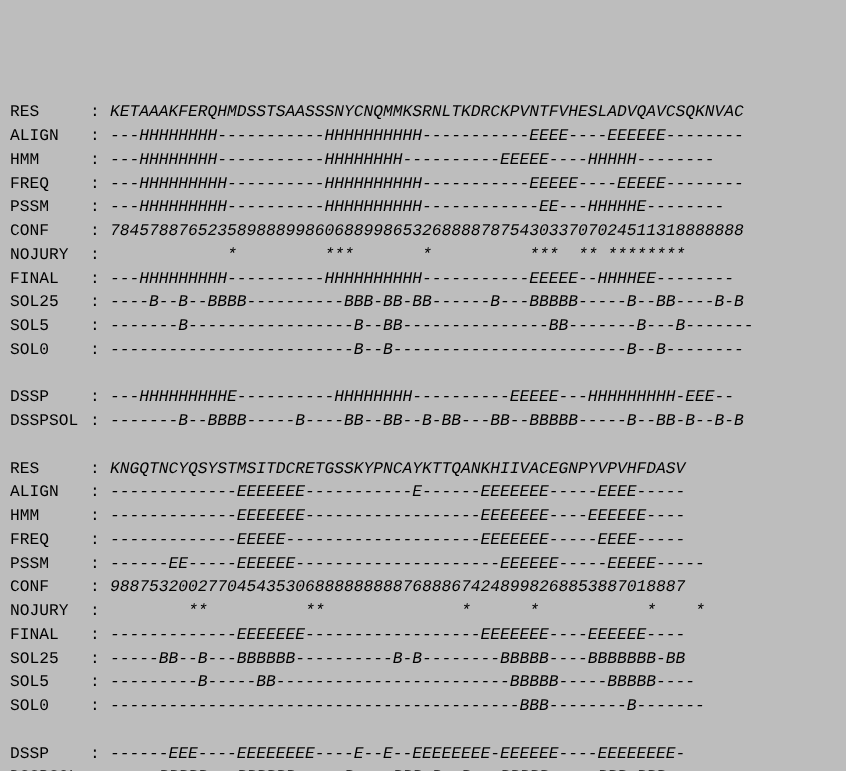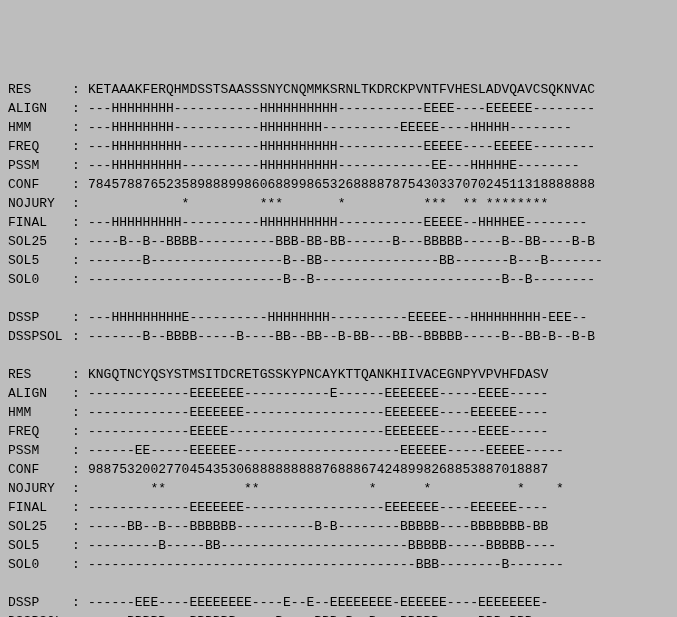--- a/index.html
+++ b/index.html
@@ -9,21 +9,21 @@
       background: #bdbdbd;
       color: #000;
       padding: 4px 8px;
       white-space: pre;
       letter-spacing: 0;
       line-height: 19px;
     }
     .row { display: flex; }
     .label { width: 64px; display: inline-block; }
     .sep { width: 16px; display: inline-block; }
-    .seq { display: inline-block; }
+    .seq { display: inline-block; font-style: italic; }
   </style>
 </head>
 <body>
 
 
 
 <div id="content"><div class="row"><span class="label">RES</span><span class="sep">: </span><span class="seq">KETAAAKFERQHMDSSTSAASSSNYCNQMMKSRNLTKDRCKPVNTFVHESLADVQAVCSQKNVAC</span></div><div class="row"><span class="label">ALIGN</span><span class="sep">: </span><span class="seq">---HHHHHHHH-----------HHHHHHHHHH-----------EEEE----EEEEEE--------</span></div><div class="row"><span class="label">HMM</span><span class="sep">: </span><span class="seq">---HHHHHHHH-----------HHHHHHHH----------EEEEE----HHHHH--------</span></div><div class="row"><span class="label">FREQ</span><span class="sep">: </span><span class="seq">---HHHHHHHHH----------HHHHHHHHHH-----------EEEEE----EEEEE--------</span></div><div class="row"><span class="label">PSSM</span><span class="sep">: </span><span class="seq">---HHHHHHHHH----------HHHHHHHHHH------------EE---HHHHHE--------</span></div><div class="row"><span class="label">CONF</span><span class="sep">: </span><span class="seq">78457887652358988899860688998653268888787543033707024511318888888</span></div><div class="row"><span class="label">NOJURY</span><span class="sep">: </span><span class="seq">            *         ***       *          ***  ** ********</span></div><div class="row"><span class="label">FINAL</span><span class="sep">: </span><span class="seq">---HHHHHHHHH----------HHHHHHHHHH-----------EEEEE--HHHHEE--------</span></div><div class="row"><span class="label">SOL25</span><span class="sep">: </span><span class="seq">----B--B--BBBB----------BBB-BB-BB------B---BBBBB-----B--BB----B-B</span></div><div class="row"><span class="label">SOL5</span><span class="sep">: </span><span class="seq">-------B-----------------B--BB---------------BB-------B---B-------</span></div><div class="row"><span class="label">SOL0</span><span class="sep">: </span><span class="seq">-------------------------B--B------------------------B--B--------</span></div><div class="row">&nbsp;</div><div class="row"><span class="label">DSSP</span><span class="sep">: </span><span class="seq">---HHHHHHHHHE----------HHHHHHHH----------EEEEE---HHHHHHHHH-EEE--</span></div><div class="row"><span class="label">DSSPSOL</span><span class="sep">: </span><span class="seq">-------B--BBBB-----B----BB--BB--B-BB---BB--BBBBB-----B--BB-B--B-B</span></div><div class="row">&nbsp;</div><div class="row"><span class="label">RES</span><span class="sep">: </span><span class="seq">KNGQTNCYQSYSTMSITDCRETGSSKYPNCAYKTTQANKHIIVACEGNPYVPVHFDASV</span></div><div class="row"><span class="label">ALIGN</span><span class="sep">: </span><span class="seq">-------------EEEEEEE-----------E------EEEEEEE-----EEEE-----</span></div><div class="row"><span class="label">HMM</span><span class="sep">: </span><span class="seq">-------------EEEEEEE------------------EEEEEEE----EEEEEE----</span></div><div class="row"><span class="label">FREQ</span><span class="sep">: </span><span class="seq">-------------EEEEE--------------------EEEEEEE-----EEEE-----</span></div><div class="row"><span class="label">PSSM</span><span class="sep">: </span><span class="seq">------EE-----EEEEEE---------------------EEEEEE-----EEEEE-----</span></div><div class="row"><span class="label">CONF</span><span class="sep">: </span><span class="seq">98875320027704543530688888888876888674248998268853887018887</span></div><div class="row"><span class="label">NOJURY</span><span class="sep">: </span><span class="seq">        **          **              *      *           *    *</span></div><div class="row"><span class="label">FINAL</span><span class="sep">: </span><span class="seq">-------------EEEEEEE------------------EEEEEEE----EEEEEE----</span></div><div class="row"><span class="label">SOL25</span><span class="sep">: </span><span class="seq">-----BB--B---BBBBBB----------B-B--------BBBBB----BBBBBBB-BB</span></div><div class="row"><span class="label">SOL5</span><span class="sep">: </span><span class="seq">---------B-----BB------------------------BBBBB-----BBBBB----</span></div><div class="row"><span class="label">SOL0</span><span class="sep">: </span><span class="seq">------------------------------------------BBB--------B-------</span></div><div class="row">&nbsp;</div><div class="row"><span class="label">DSSP</span><span class="sep">: </span><span class="seq">------EEE----EEEEEEEE----E--E--EEEEEEEE-EEEEEE----EEEEEEEE-</span></div><div class="row"><span class="label">DSSPSOL</span><span class="sep">: </span><span class="seq">-----BBBBB---BBBBBB-----B----BBB-B--B---BBBBB-----BBB-BBB--</span></div></div>
 
 
 

